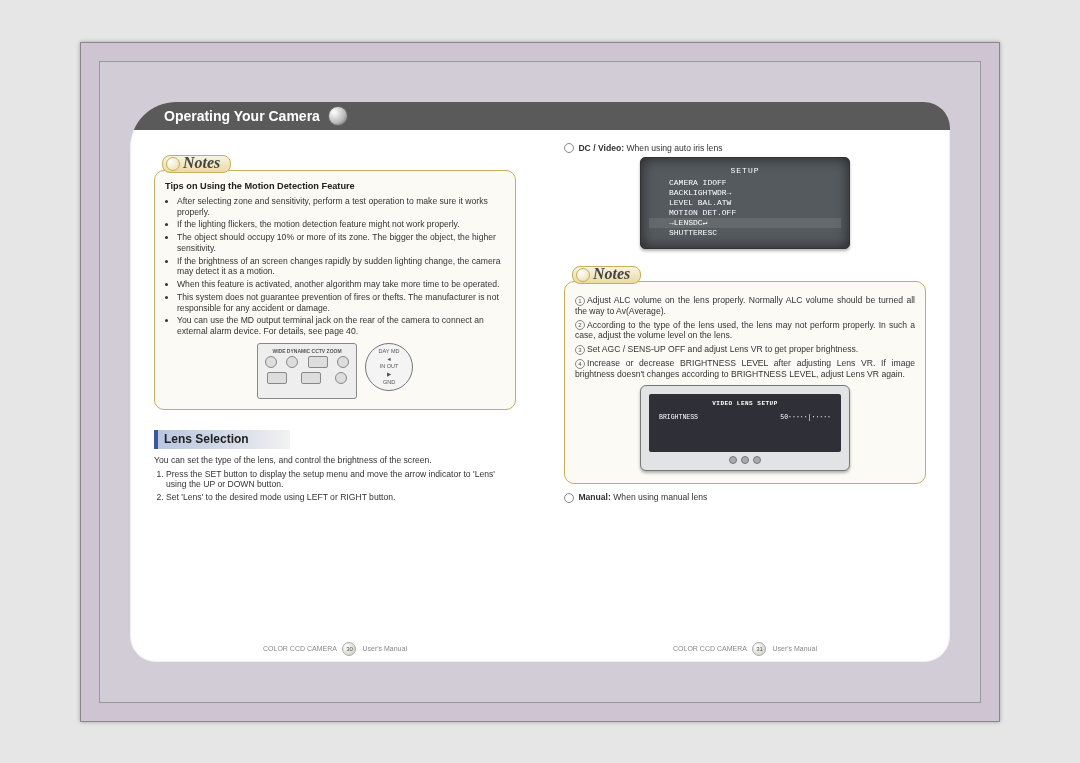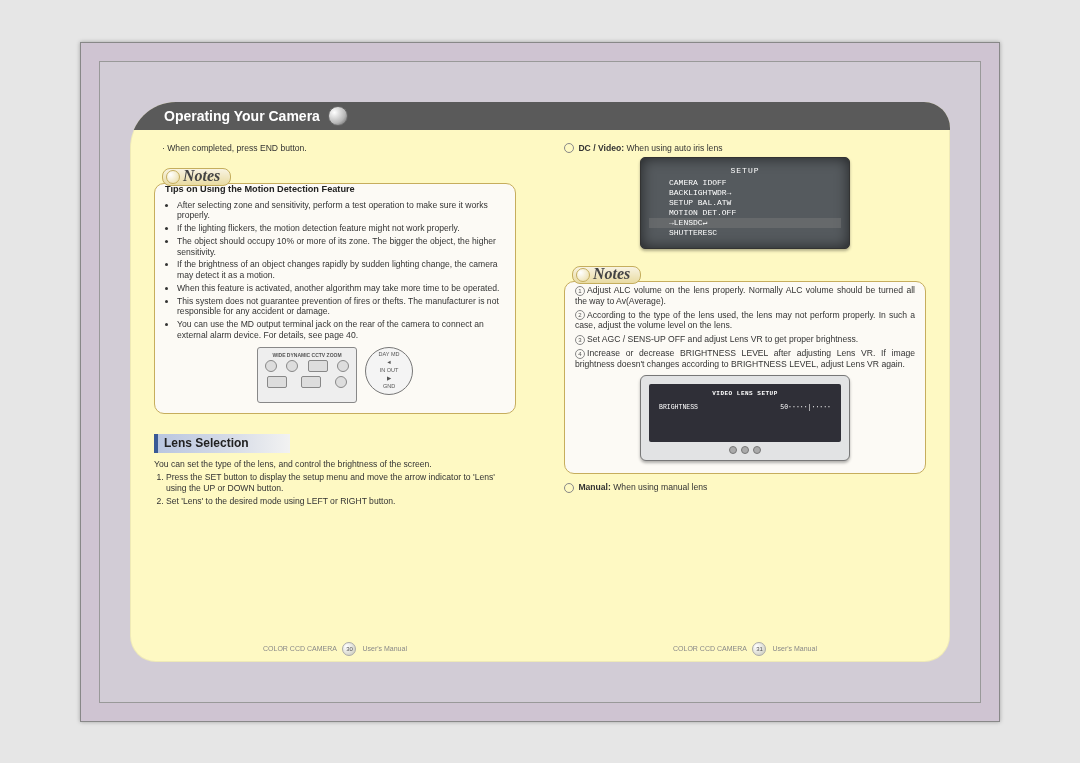--- a/index.html
+++ b/index.html
@@ -29,21 +29,21 @@
     background: #d2ccd6;
     border: 1px solid #999;
     box-sizing: border-box;
     display: flex;
     justify-content: center;
     align-items: center;
   }
   .page {
     width: 820px;
     height: 560px;
-    background: #fef9c3;
+    background: #ffffff;
     border-radius: 26px 26px 26px 26px;
     border-top-left-radius: 46px;
     position: relative;
     box-sizing: border-box;
     overflow: hidden;
     box-shadow: inset 0 0 0 1px rgba(0,0,0,0.06);
   }
   .page-top-bar {
     height: 28px;
     background: #5a5a5a;
@@ -75,21 +75,21 @@
     padding: 10px 24px 0 24px;
     font-size: 8.6px;
     color: #333;
     line-height: 1.25;
     position: relative;
   }
   .notes-frame {
     border: 1px solid #c6ad5d;
     background: #fcfaf5;
     border-radius: 10px;
-    padding: 0 10px 10px 10px;
+    padding: 10px 10px 10px 10px;
     margin-top: 6px;
     position: relative;
   }
   .notes-label {
     position: relative;
     margin-top: 6px;
   }
   .notes-label .tab {
     display: inline-block;
     background: linear-gradient(#f8f3e2, #e9dba2);
@@ -280,32 +280,31 @@
 
       <div class="page-top-bar">
         <span>Operating Your Camera</span>
         <span class="page-top-orb"></span>
       </div>
 
       <div class="columns">
 
         <div class="col">
 
-          <div class="para" style="margin-left:8px;">· When completed, press END button.</div>
 
           <div class="notes-label">
             <span class="tab">Notes</span>
           </div>
           <div class="notes-frame">
             <div class="notes-title">Tips on Using the Motion Detection Feature</div>
             <ul class="bullets">
               <li>After selecting zone and sensitivity, perform a test operation to make sure it works properly.</li>
               <li>If the lighting flickers, the motion detection feature might not work properly.</li>
               <li>The object should occupy 10% or more of its zone. The bigger the object, the higher sensitivity.</li>
-              <li>If the brightness of an object changes rapidly by sudden lighting change, the camera may detect it as a motion.</li>
+              <li>If the brightness of an screen changes rapidly by sudden lighting change, the camera may detect it as a motion.</li>
               <li>When this feature is activated, another algorithm may take more time to be operated.</li>
               <li>This system does not guarantee prevention of fires or thefts. The manufacturer is not responsible for any accident or damage.</li>
               <li>You can use the MD output terminal jack on the rear of the camera to connect an external alarm device. For details, see page 40.</li>
             </ul>
 
             <div class="diagram-box">
               <div class="panel-box">
                 <div class="panel-title">WIDE DYNAMIC CCTV ZOOM</div>
                 <div class="panel-connectors">
                   <span class="connector"></span>
@@ -354,21 +353,21 @@
             <div class="osd-title">SETUP</div>
             <div class="osd-row">
                 <span>CAMERA ID</span>
                 <span>OFF</span>
               </div>
             <div class="osd-row">
                 <span>BACKLIGHT</span>
                 <span>WDR→</span>
               </div>
             <div class="osd-row">
-                <span>SETUP BAL.</span>
+                <span>LEVEL BAL.</span>
                 <span>ATW</span>
               </div>
             <div class="osd-row">
                 <span>MOTION DET.</span>
                 <span>OFF</span>
               </div>
             <div class="osd-row hl">
                 <span>→LENS</span>
                 <span>DC↵</span>
               </div>

